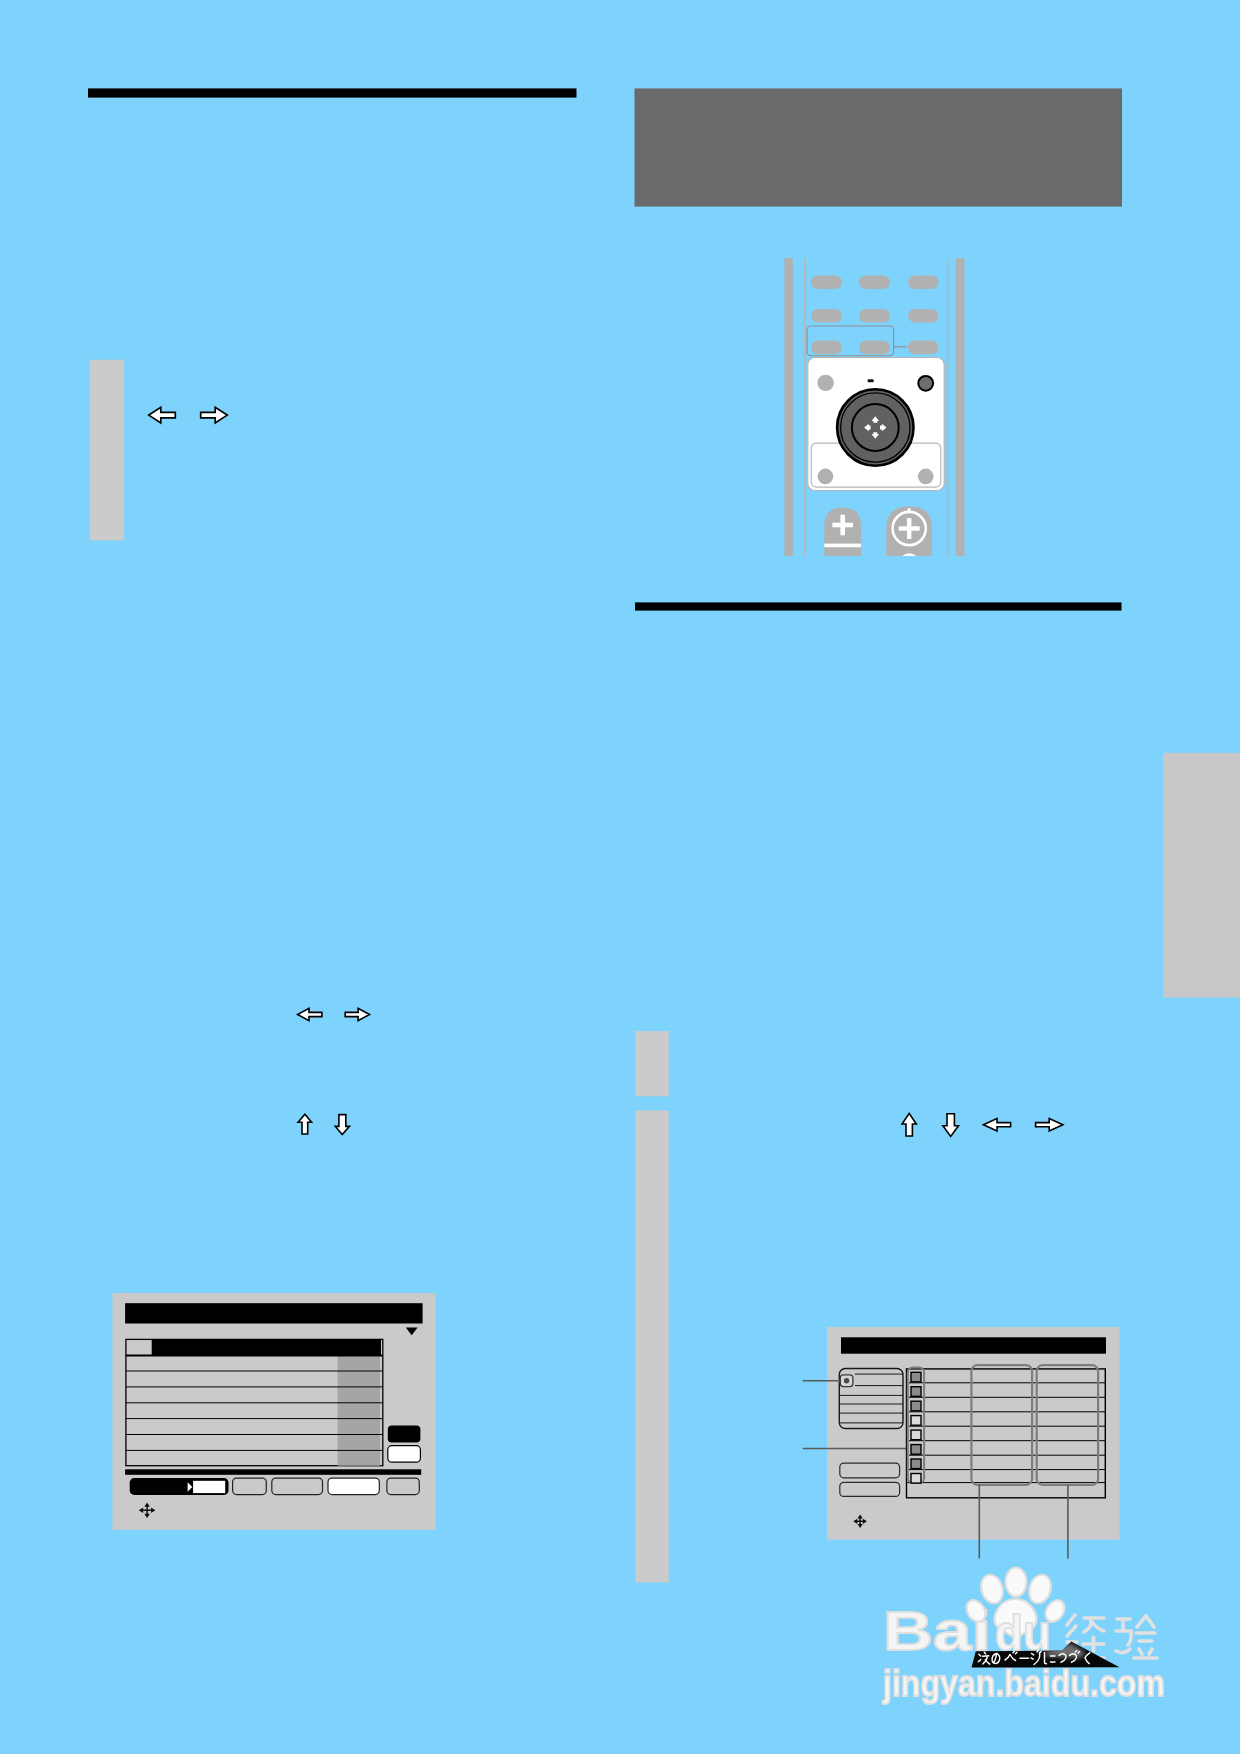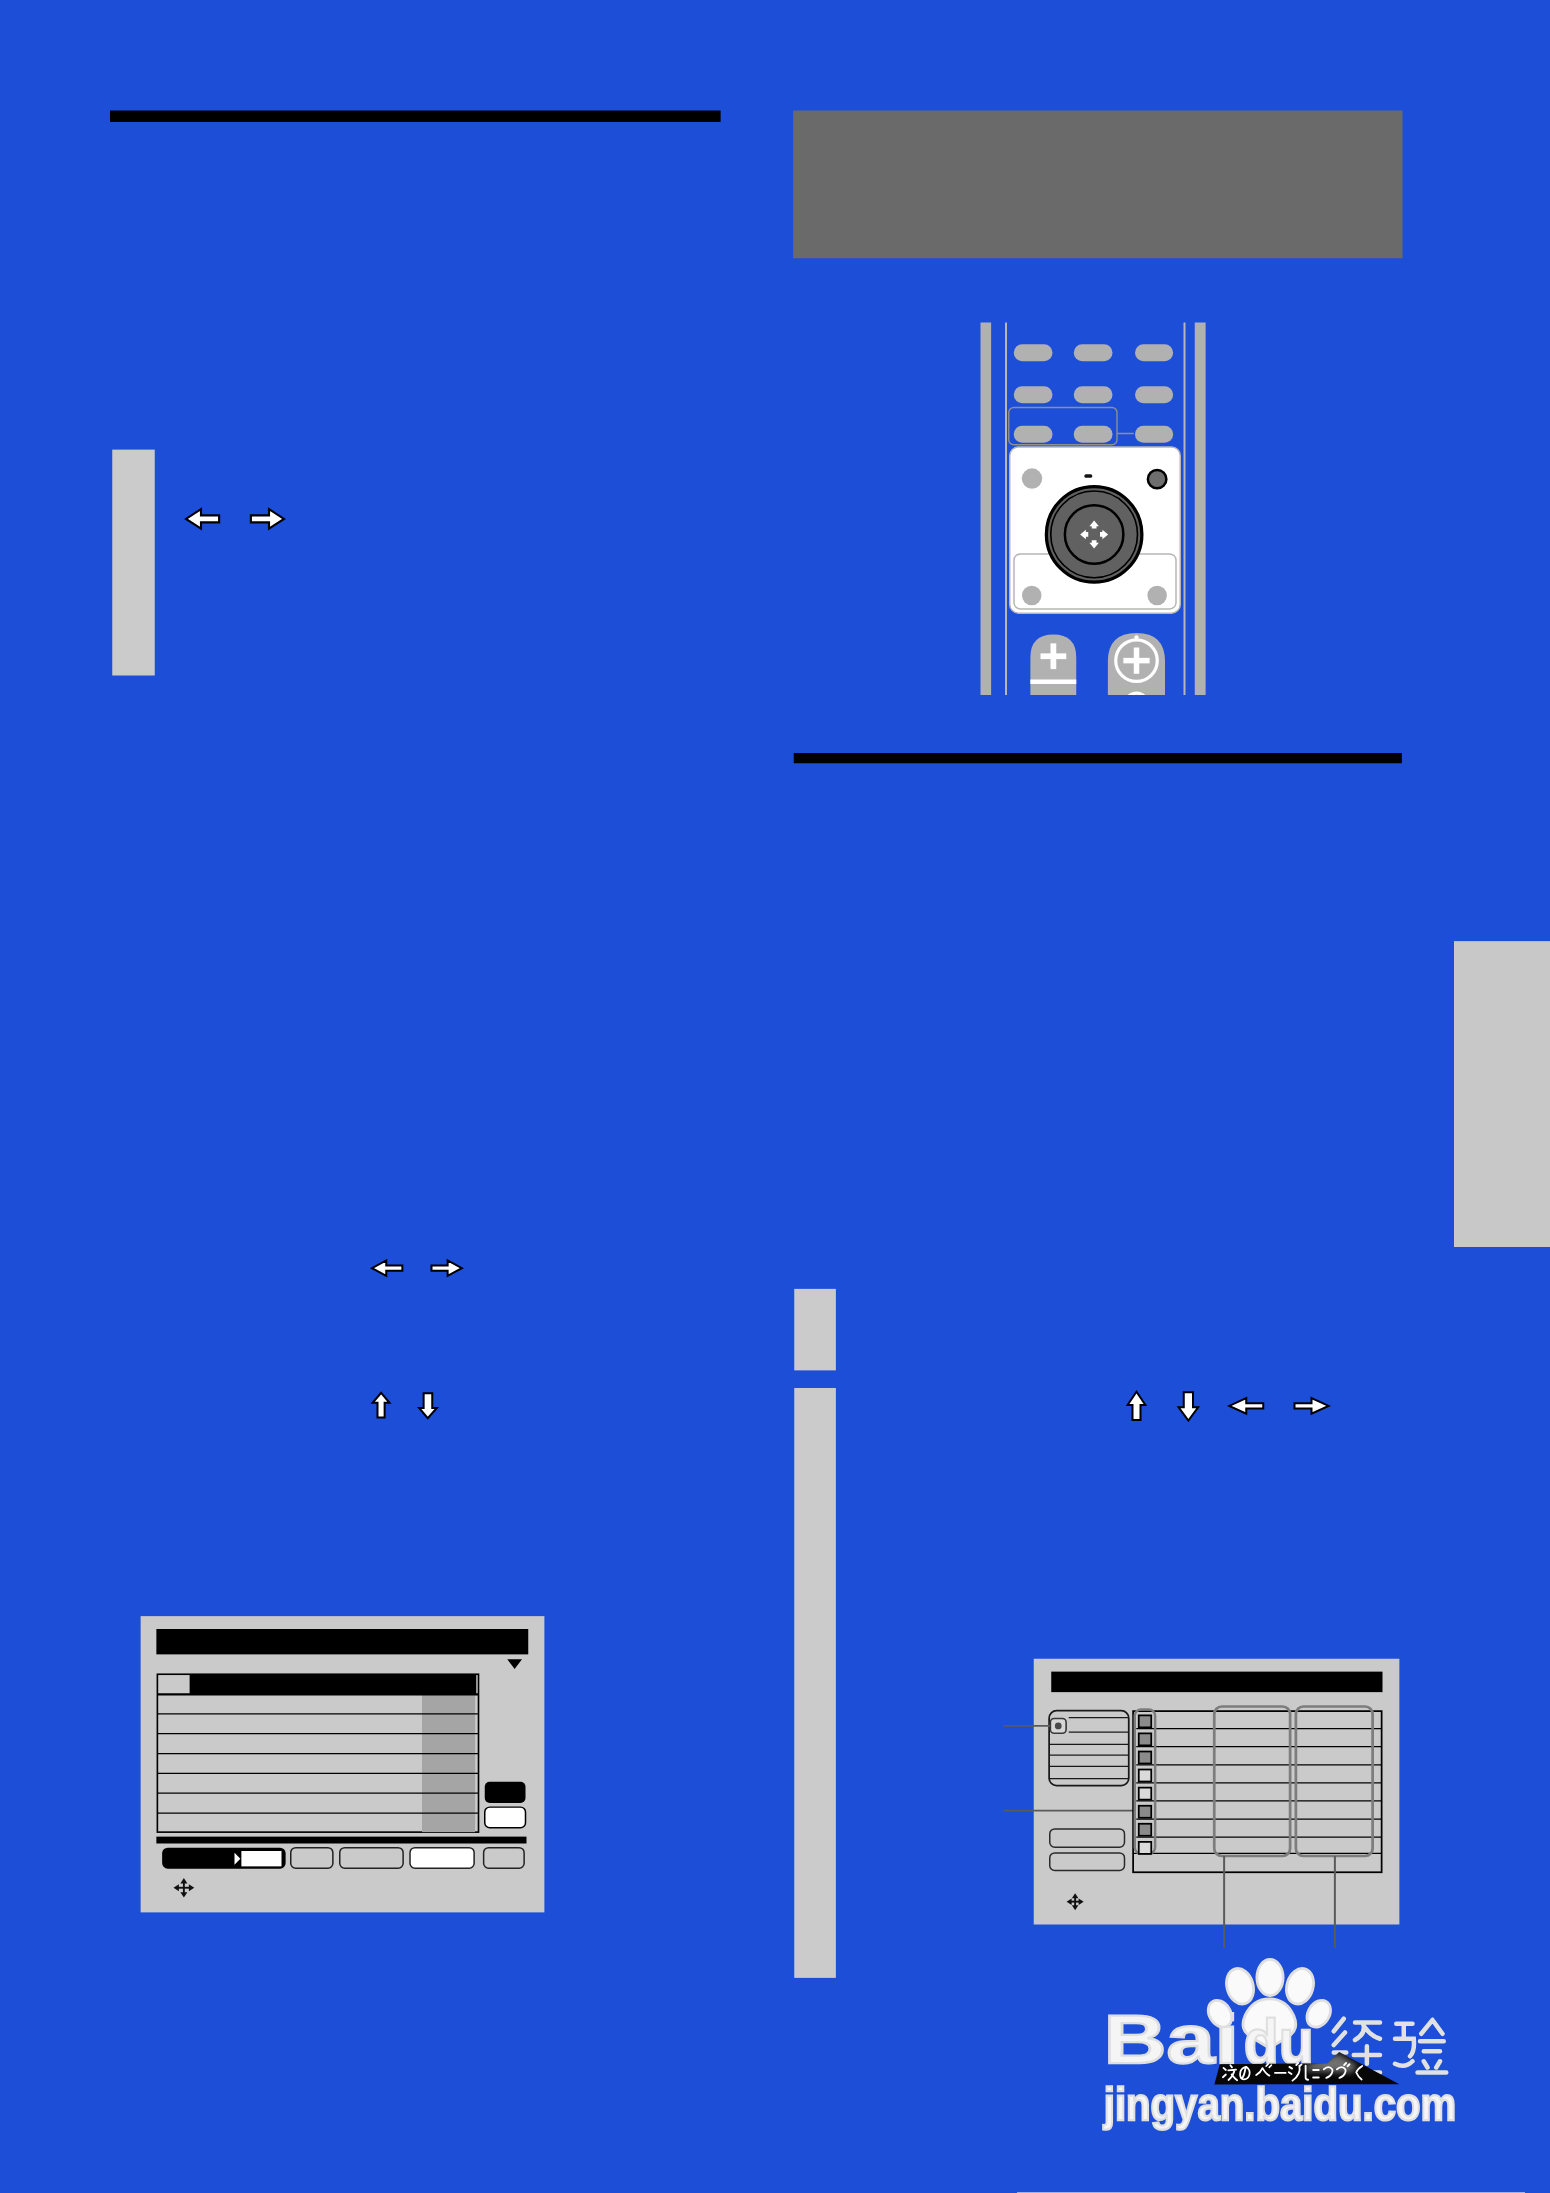--- a/index.html
+++ b/index.html
@@ -1,16 +1,16 @@
 <!DOCTYPE html>
 <html><head>
 <meta charset="utf-8">
 <style>
 html,body{margin:0;padding:0;background:#fff;}
-#page{position:relative;width:1240px;height:1754px;background:#1d4ed8;overflow:hidden;font-family:"Liberation Sans",sans-serif;}
+#page{position:relative;width:1240px;height:1754px;background:#7dd3fc;overflow:hidden;font-family:"Liberation Sans",sans-serif;}
 svg{position:absolute;left:0;top:0;}
 </style>
 </head>
 <body>
 <div id="page">
 <svg width="1240" height="1754" viewBox="0 0 1240 1754">
 
 <rect x="88" y="88.4" width="488.5" height="9.2" fill="#000000"></rect>
 
 <rect x="634.5" y="88.4" width="487.5" height="118.2" fill="#6a6a6a"></rect>

